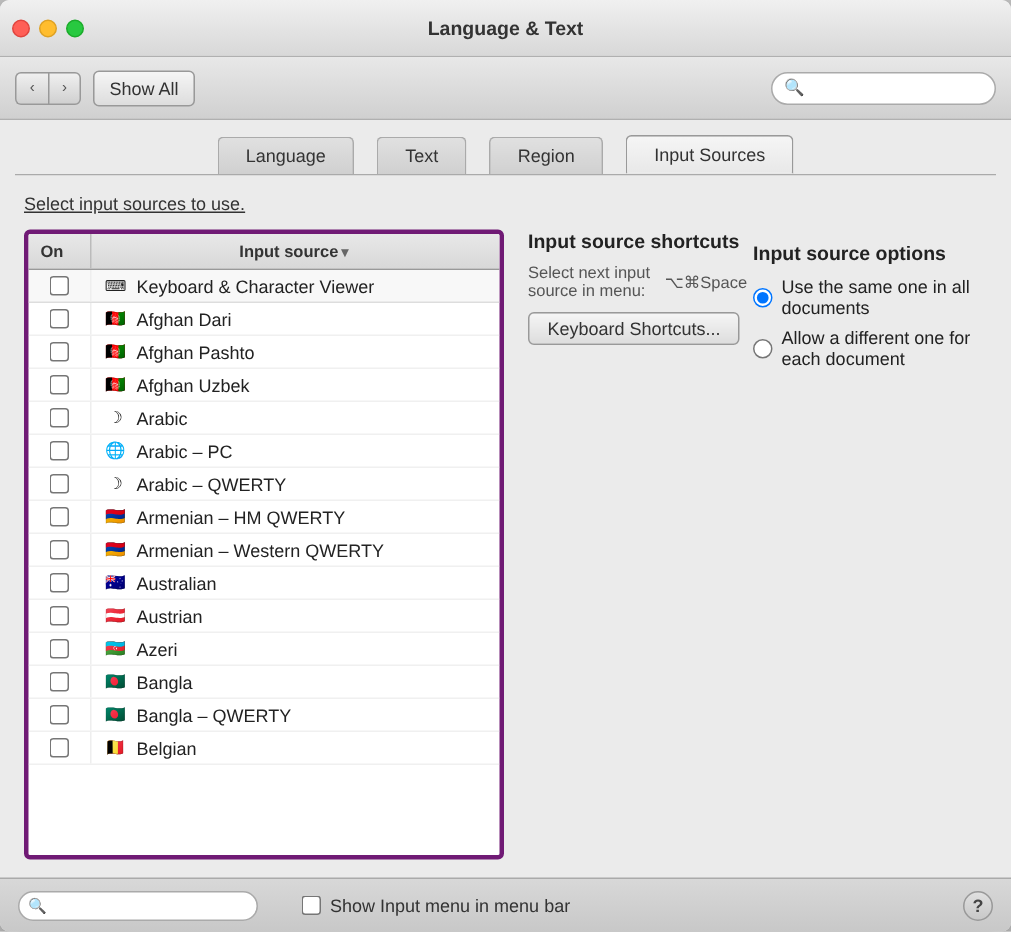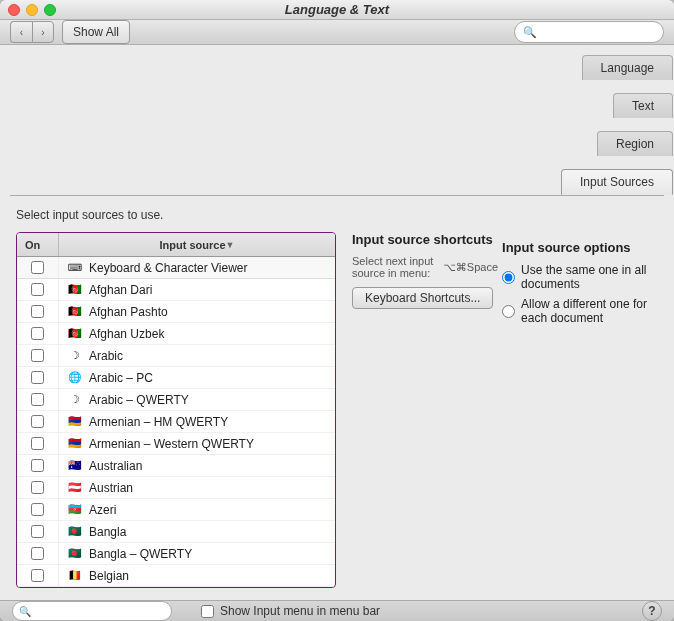--- a/index.html
+++ b/index.html
@@ -26,21 +26,20 @@
 
     .titlebar {
       background: linear-gradient(to bottom, #f0f0f0, #d8d8d8);
       height: 38px;
       display: flex;
       align-items: center;
       padding: 0 8px;
       border-bottom: 1px solid #b0b0b0;
       border-radius: 6px 6px 0 0;
       position: relative;
-      font-style: italic;
     }
 
     .traffic-lights {
       display: flex;
       gap: 6px;
       align-items: center;
     }
 
     .traffic-light {
       width: 12px;
@@ -127,21 +126,20 @@
     }
 
     
     .tab-bar {
       display: flex;
       justify-content: center;
       align-items: flex-end;
       padding: 10px 0 0;
       background: #ebebeb;
       gap: 13px;
-      flex-direction: column;
     }
 
     .tab {
       padding: 5px 18px;
       font-size: 12px;
       color: #333;
       background: linear-gradient(to bottom, #e0e0e0, #d0d0d0);
       border: 1px solid #aaa;
       border-bottom: none;
       cursor: pointer;
@@ -169,34 +167,35 @@
       display: flex;
       flex-direction: column;
       padding: 12px 16px;
       background: #ebebeb;
     }
 
     .instruction-text {
       font-size: 12px;
       color: #333;
       margin-bottom: 10px;
+      text-decoration: underline;
     }
 
     .content-area {
       display: flex;
       flex: 1;
       gap: 16px;
     }
 
     
     .input-list-panel {
       width: 320px;
       display: flex;
       flex-direction: column;
-      border: 1px solid #701a75;
+      border: 3px solid #701a75;
       border-radius: 4px;
       overflow: hidden;
       background: white;
       flex-shrink: 0;
     }
 
     .list-header {
       display: flex;
       background: linear-gradient(to bottom, #e8e8e8, #d8d8d8);
       border-bottom: 1px solid #999;

